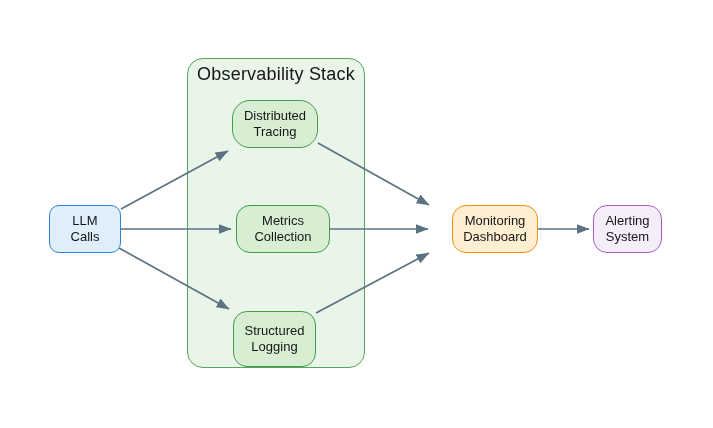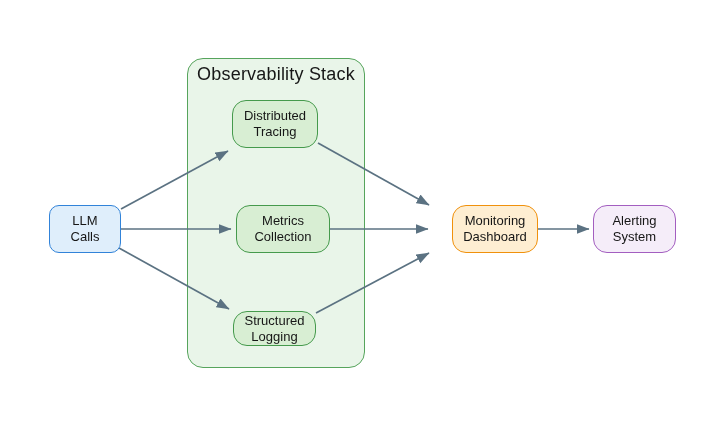--- a/index.html
+++ b/index.html
@@ -60,38 +60,38 @@
     <line class="edge" x1="314" y1="229" x2="428" y2="229" marker-end="url(#arrow)"></line>
     <line class="edge" x1="316" y1="313" x2="429" y2="253" marker-end="url(#arrow)"></line>
     <line class="edge" x1="518" y1="229" x2="589" y2="229" marker-end="url(#arrow)"></line>
   </svg>
 
   <div class="node node-blue" style="left:49px; top:205px; width:72px; height:48px;border-radius:10px;">
     <span>LLM
 Calls</span>
   </div>
 
-  <div class="node node-green" style="left:232px; top:100px; width:86px; height:48px;">
+  <div class="node node-green" style="left:232px; top:100px; width:86px; height:48px;border-radius:18px;">
     <span>Distributed
 Tracing</span>
   </div>
 
   <div class="node node-green" style="left:236px; top:205px; width:94px; height:48px;">
     <span>Metrics
 Collection</span>
   </div>
 
-  <div class="node node-green" style="left:233px; top:311px; width:83px; height:35px;">
+  <div class="node node-green" style="left:233px; top:311px; width:83px; height:56px;">
     <span>Structured
 Logging</span>
   </div>
 
   <div class="node node-orange" style="left:432px; top:205px; width:86px; height:48px;">
     <span>Monitoring
 Dashboard</span>
   </div>
 
-  <div class="node node-purple" style="left:593px; top:205px; width:83px; height:48px;">
+  <div class="node node-purple" style="left:593px; top:205px; width:69px; height:48px;">
     <span>Alerting
 System</span>
   </div>
 
 </div>
 
 </body></html>

